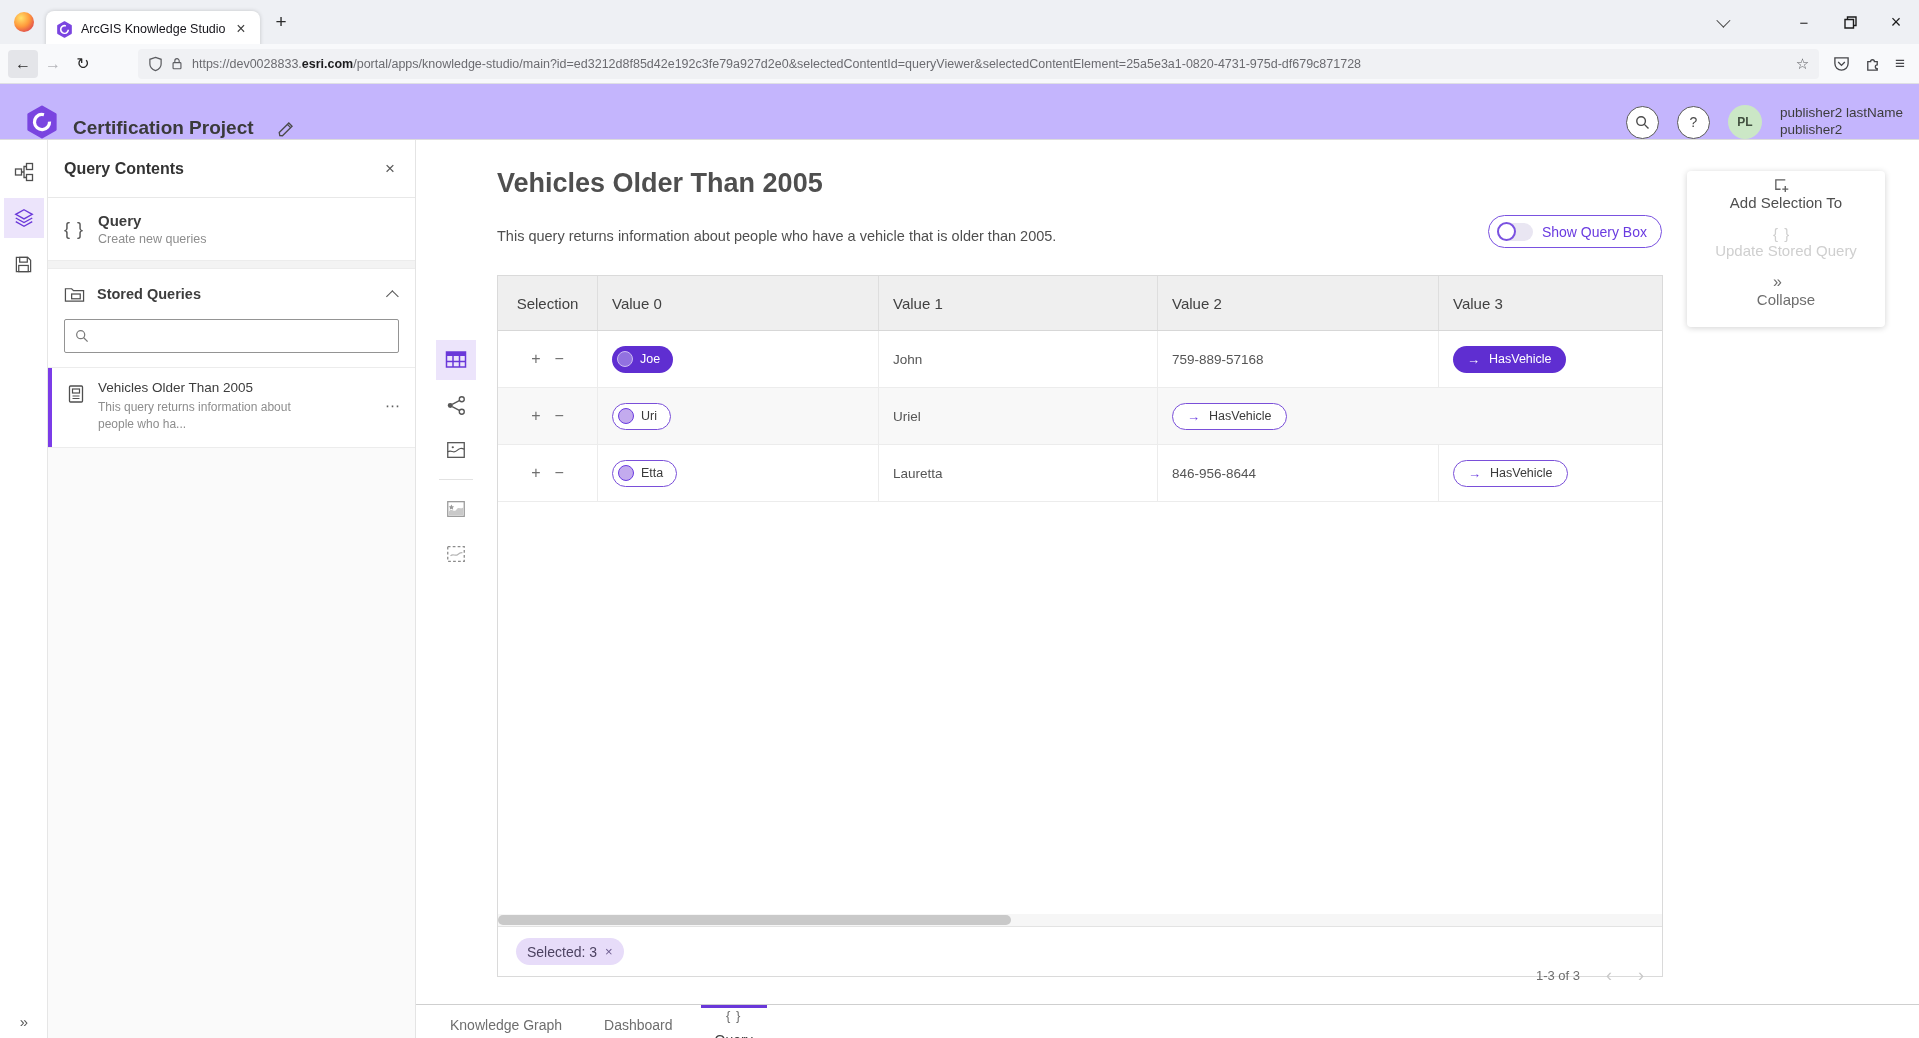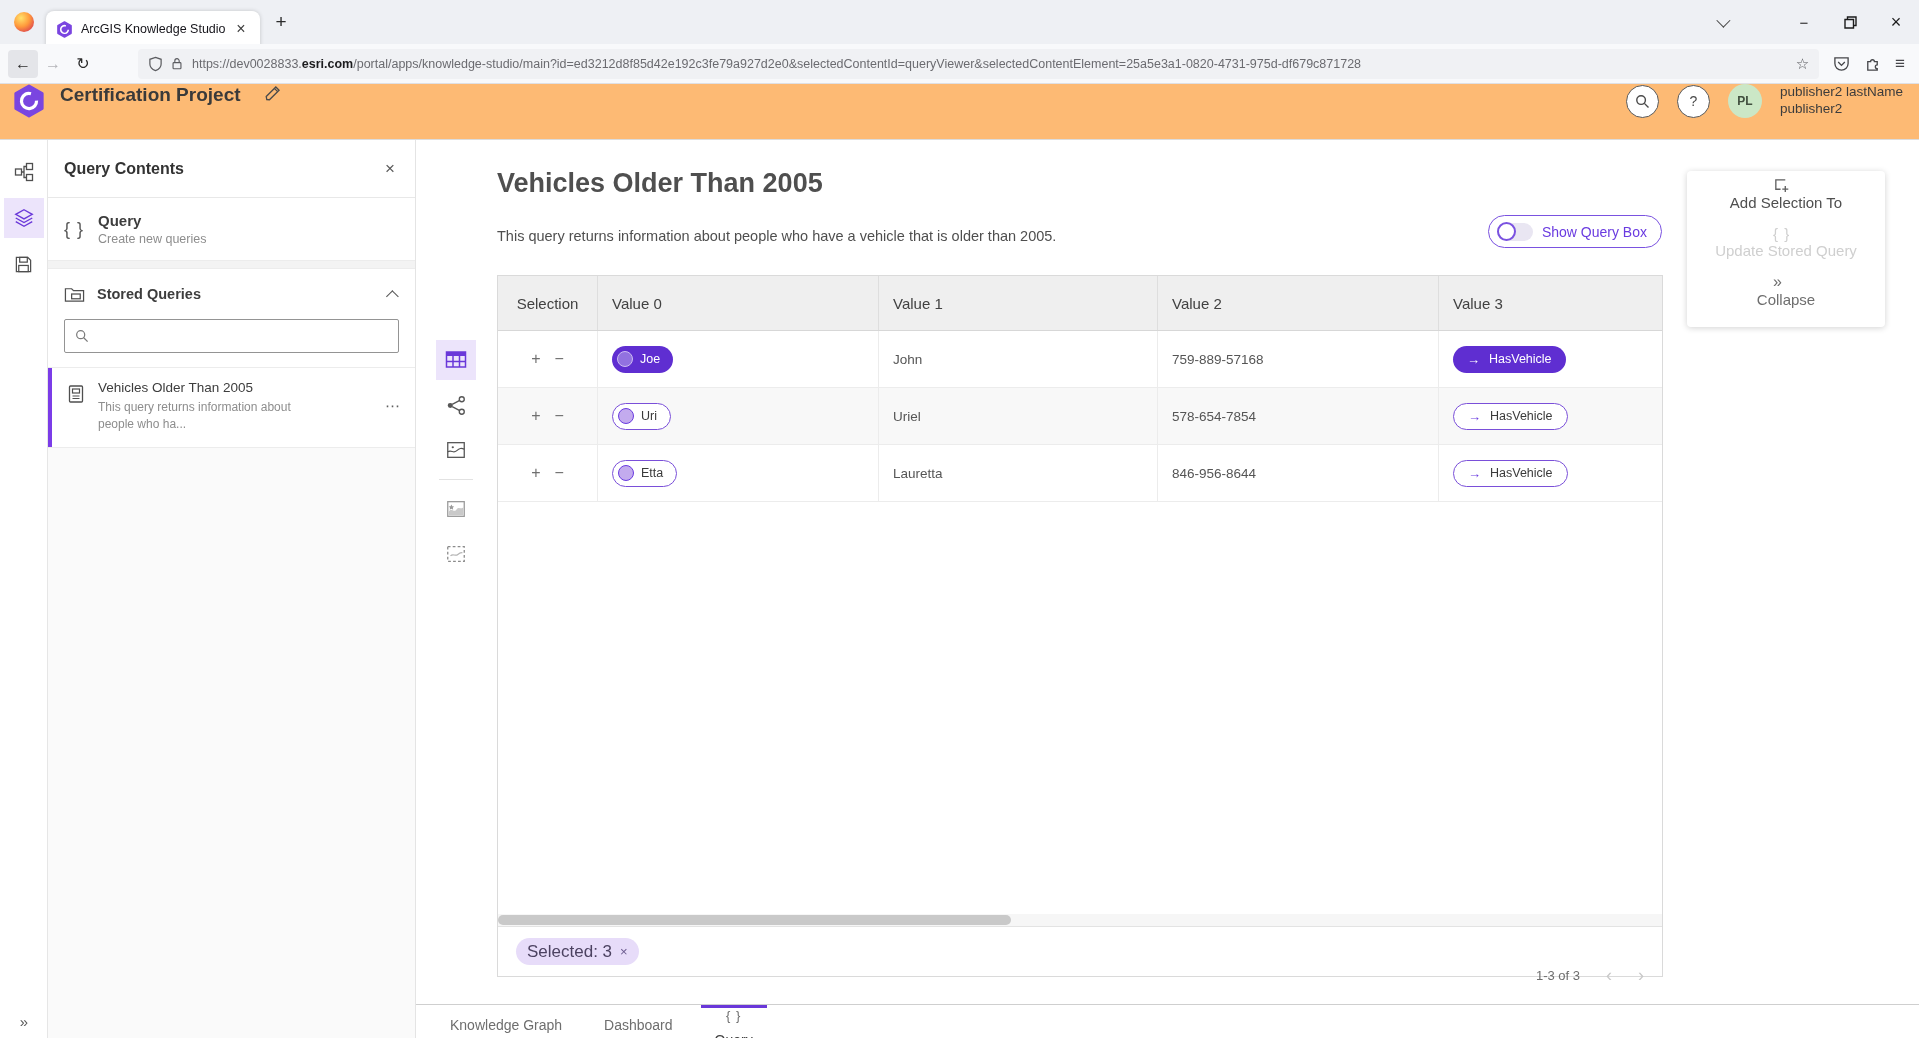--- a/index.html
+++ b/index.html
@@ -32,22 +32,22 @@
   .urlfield { flex:1; height:30px; margin:0 10px 0 40px; background:#f0f1f4; border-radius:4px;
               display:flex; align-items:center; padding:0 10px; min-width:0; }
   .urlfield .icon16 { flex:0 0 auto; }
   .urltext { flex:1; font-size:12.5px; color:#6b6b70; white-space:nowrap; overflow:hidden; margin-left:8px; }
   .urltext .dom { color:#1d1d1f; font-weight:bold; }
   .url-star { color:#55565a; font-size:15px; margin-left:8px; }
   .tb-right { display:flex; align-items:center; gap:14px; margin:0 6px 0 4px; color:#45464a; }
   .tb-right .glyph { font-size:17px; }
 
   
-  .appheader { height:56px; background:#fdba74; border-bottom:1px solid #dcdcdc; display:flex; align-items:flex-start;
-               padding:0 16px 0 12px; flex:0 0 auto; }
+  .appheader { height:56px; background:#c4b5fd; border-bottom:1px solid #dcdcdc; display:flex; align-items:flex-end;
+               padding:0 16px 0 25px; flex:0 0 auto; }
   .apptitle { font-size:19px; font-weight:bold; color:#3a3a3a; margin-left:14px; }
   .edit-pencil { margin-left:22px; }
   .hdr-right { margin-left:auto; display:flex; align-items:center; gap:18px; }
   .circle-btn { width:33px; height:33px; border:1.5px solid #595959; border-radius:50%; display:flex;
                 align-items:center; justify-content:center; color:#4a4a4a; font-size:14px; background:#fff; }
   .avatar { width:34px; height:34px; border-radius:50%; background:#cbe7c6; display:flex; align-items:center;
             justify-content:center; font-size:12px; font-weight:bold; color:#41503f; }
   .usertext { font-size:13.5px; color:#3c3c3c; line-height:1.25; }
 
   
@@ -123,21 +123,21 @@
   .rpill { height:27px; border-radius:14px; display:flex; align-items:center; padding:0 14px; font-size:12.5px; }
   .rpill .ar { margin-right:9px; font-size:13px; }
   .rpill.solid { background:#5f2ed1; color:#fff; } .rpill.solid .ar { color:#fff; }
   .rpill.outline { background:#fff; border:1.5px solid #7a4fd9; color:#3a3a3a; } .rpill.outline .ar { color:#6a3be0; }
 
   .tspacer { flex:1; }
   .hscroll { height:12px; background:#f6f6f6; flex:0 0 auto; position:relative; }
   .hscroll .thumb { position:absolute; left:0; top:1px; height:10px; width:513px; background:#c9c9c9; border-radius:5px; }
   .tfoot { height:50px; border-top:1px solid #e3e3e3; display:flex; align-items:center; padding:0 18px; flex:0 0 auto; }
   .selchip { background:#e7dcf9; border-radius:14px; height:27px; display:flex; align-items:center; padding:0 11px; }
-  .selchip .t { font-size:17px; color:#4c4261; }
+  .selchip .t { font-size:14px; color:#4c4261; }
   .selchip .x { font-size:13px; color:#6b5a8e; margin-left:8px; }
   .pager { margin-left:auto; display:flex; align-items:center; gap:26px;margin-top:48px; }
   .pager .range { font-size:13px; color:#6e6e6e; }
   .pager .pg { color:#c8c8c8; font-size:18px; }
 
   .ctxmenu { position:absolute; left:1271px; top:31px; width:198px; background:#fff; border-radius:4px;
              box-shadow:0 1px 6px rgba(0,0,0,.18); padding:6px 0; }
   .ctxitem { height:48px; display:flex; align-items:center; padding:0 16px; font-size:15px; color:#4f4f4f;flex-direction:column; }
   .ctxitem .mi { width:26px; display:flex; justify-content:flex-start; }
   .ctxitem.disabled { color:#cfcfcf; }
@@ -399,21 +399,20 @@
             <span class="pm">+</span>
             <span class="pm">−</span>
           </div>
           <div class="td c1">
               <span class="epill outline">
                 <span class="dot"></span>
                 <span>Uri</span>
               </span>
             </div>
           <div class="td c2">Uriel</div>
-          <div class="td c3">578-654-7854</div>
           <div class="td c4">
               <span class="rpill outline">
                 <span class="ar">→</span>
                 <span>HasVehicle</span>
               </span>
             </div>
         </div>
 
         <div class="trow">
           <div class="td c0">

